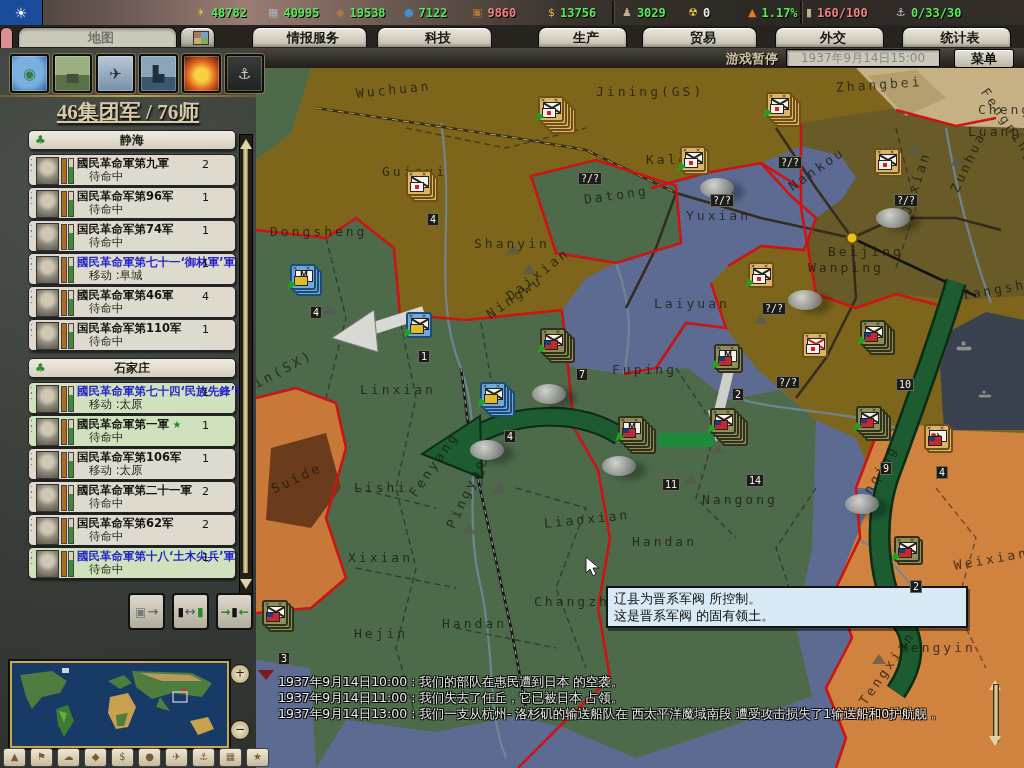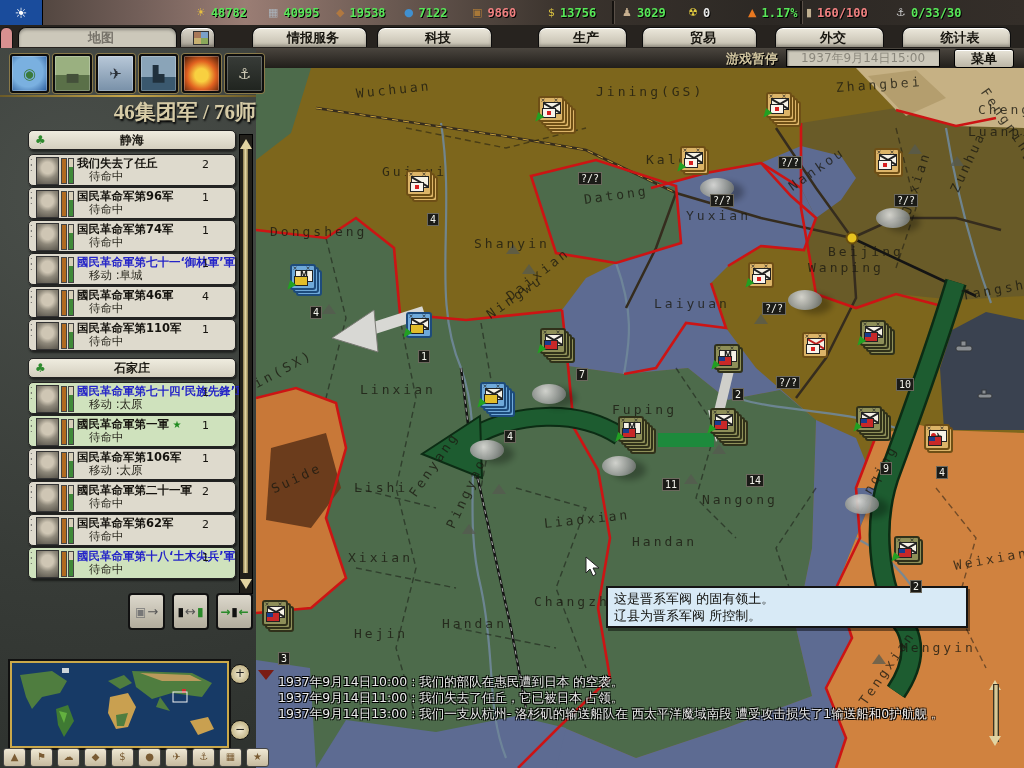--- a/index.html
+++ b/index.html
@@ -37,22 +37,22 @@
     border:1px solid #000;border-radius:3px;color:#17150f;font-size:13px;font-weight:bold;text-align:center;line-height:17px;
     box-shadow:inset 0 1px 0 #fff;cursor:pointer;}
   
   #sidebar{position:absolute;left:0;top:48px;width:256px;height:720px;
     background:radial-gradient(circle at 30% 20%,#4a4f4a,#383c38 60%,#2e322e),#383c38;}
   #iconrow{position:absolute;left:10px;top:6px;display:flex;gap:4px;}
   .sqbtn{width:35px;height:35px;border:2px solid #0d0d0d;border-radius:3px;
     box-shadow:0 0 0 1px #8a7a4a,inset 0 0 0 1px rgba(255,255,255,.25);cursor:pointer;position:relative;overflow:hidden;}
   .sqbtn span{position:absolute;inset:0;display:flex;align-items:center;justify-content:center;font-size:15px;}
   #goldline{position:absolute;left:0;top:47px;width:256px;height:2px;background:linear-gradient(90deg,#6a5a28,#caa84a,#6a5a28);}
-  #hqtitle{position:absolute;left:0;top:50px;width:256px;text-align:right;
-    font:bold 21px "Liberation Serif",serif;color:#d6cba6;text-shadow:1px 2px 2px #000;}
+  #hqtitle{position:absolute;left:0;top:50px;width:256px;text-align:center;
+    font:bold 21px "Liberation Serif",serif;color:#d6cba6;text-shadow:1px 2px 2px #000;text-decoration:underline;}
   .grp{position:absolute;left:28px;width:206px;height:18px;background:linear-gradient(#efecdf,#d4cfbf);
     border:1px solid #222;border-radius:5px;box-shadow:1px 2px 2px rgba(0,0,0,.5);
     font-size:12px;font-weight:bold;color:#1c1a14;text-align:center;line-height:18px;}
   .grp .leaf{position:absolute;left:6px;top:0;color:#2e8a2e;font-size:12px;}
   .urow{position:absolute;left:28px;width:206px;height:30px;background:#dedacd;
     border:1px solid #222;border-radius:5px;box-shadow:1px 2px 2px rgba(0,0,0,.5);cursor:pointer;}
   .urow.sel{background:#cfe2bd;}
   .urow .drag{position:absolute;left:1px;top:6px;color:#555;font-size:8px;line-height:5px;}
   .urow .port{position:absolute;left:7px;top:2px;width:21px;height:26px;border:1px solid #333;
     background:radial-gradient(circle at 50% 38%,#cfc6b4 0 30%,#8f897b 55%,#57534a);}
@@ -326,21 +326,21 @@
         <span class="mlabel" style="left: 218px; top: 168px;">Shanyin</span>
         <span class="mlabel" style="left: 252px; top: 222px; transform: rotate(-38deg);">Daixian</span>
         <span class="mlabel" style="left: 430px; top: 140px;">Yuxian</span>
         <span class="mlabel" style="left: 534px; top: 112px; transform: rotate(-35deg);">Nankou</span>
         <span class="mlabel" style="left: 572px; top: 176px;">Beijing</span>
         <span class="mlabel" style="left: 552px; top: 192px;">Wanping</span>
         <span class="mlabel" style="left: 650px; top: 138px; transform: rotate(-72deg);">Jixian</span>
         <span class="mlabel" style="left: 698px; top: 116px; transform: rotate(-65deg);">Zunhua</span>
         <span class="mlabel" style="left: 706px; top: 220px; transform: rotate(-10deg);">Tangshan</span>
         <span class="mlabel" style="left: 398px; top: 220px; margin-top: 8px;">Laiyuan</span>
-        <span class="mlabel" style="left: 356px; top: 294px; margin-top: 40px;">Fuping</span>
+        <span class="mlabel" style="left: 356px; top: 294px;">Fuping</span>
         <span class="mlabel" style="left: 232px; top: 240px; transform: rotate(-35deg);">Ningwu</span>
         <span class="mlabel" style="left: 104px; top: 314px;">Linxian</span>
         <span class="mlabel" style="left: -30px; top: 324px; transform: rotate(-28deg);">Yulin(SX)</span>
         <span class="mlabel" style="left: 16px; top: 414px; transform: rotate(-25deg);">Suide</span>
         <span class="mlabel" style="left: 98px; top: 412px;">Lishi</span>
         <span class="mlabel" style="left: 156px; top: 420px; transform: rotate(-55deg);">Fenyang</span>
         <span class="mlabel" style="left: 194px; top: 452px; transform: rotate(-65deg);">Pingyao</span>
         <span class="mlabel" style="left: 92px; top: 482px;">Xixian</span>
         <span class="mlabel" style="left: 288px; top: 448px; transform: rotate(-6deg);">Liaoxian</span>
         <span class="mlabel" style="left: 278px; top: 526px;">Changzhi</span>
@@ -625,22 +625,22 @@
             </span>
             <span class="flag fl-roc">
               <s></s>
             </span>
           </span>
           <span class="unum" style="left:16px;top:52px">3</span>
         </div>
       </div>
 
     <div id="tooltip">
+      <div>辽县为晋系军阀 所控制。</div>
       <div>这是晋系军阀 的固有领土。</div>
-      <div>辽县为晋系军阀 所控制。</div>
     </div>
 
     <div id="logtri"></div>
     <div id="log">
         <div>1937年9月14日10:00  : 我们的部队在惠民遭到日本 的空袭。</div>
         <div>1937年9月14日11:00  : 我们失去了任丘，它已被日本 占领。</div>
         <div>1937年9月14日13:00  : 我们一支从杭州- 洛杉矶的输送船队在 西太平洋魔域南段 遭受攻击损失了1输送船和0护航舰 。</div>
       </div>
     <div id="logscroll">
       <div class="scap up" style="left:-1px"></div>
@@ -676,21 +676,21 @@
     </div>
     <div id="goldline"></div>
     <div id="hqtitle">46集团军 / 76师</div>
     <div id="unitlist">
         <div class="grp" style="top: 82px;"><span class="leaf">♣</span><span>静海</span></div>
         <div class="urow" style="top: 106px;">
           <span class="drag">⁚<br>⁚</span>
           <span class="port"></span>
           <span class="bar1"></span>
           <span class="bar2"></span>
-          <span class="uname">我们失去了任丘</span>
+          <span class="uname">國民革命軍第九軍</span>
           <span class="ucount">2</span>
           <span class="ustat">待命中</span>
         </div>
         <div class="urow" style="top: 139px;">
           <span class="drag">⁚<br>⁚</span>
           <span class="port"></span>
           <span class="bar1"></span>
           <span class="bar2"></span>
           <span class="uname">国民革命军第96军</span>
           <span class="ucount">1</span>

